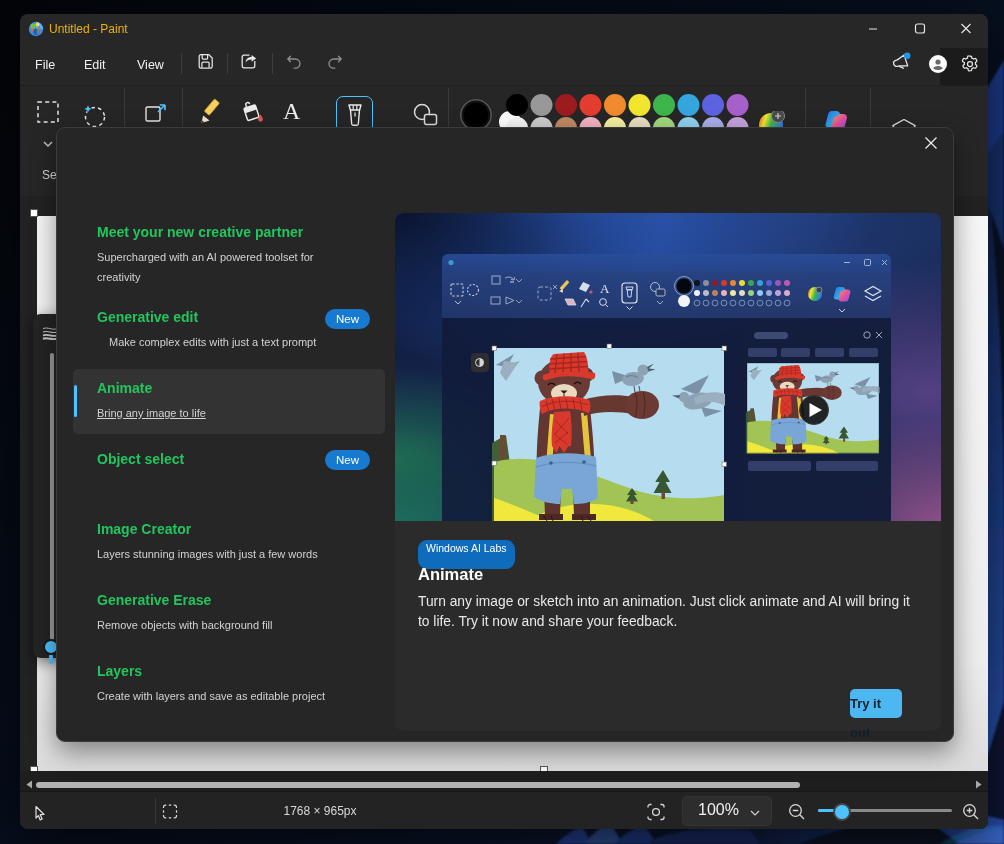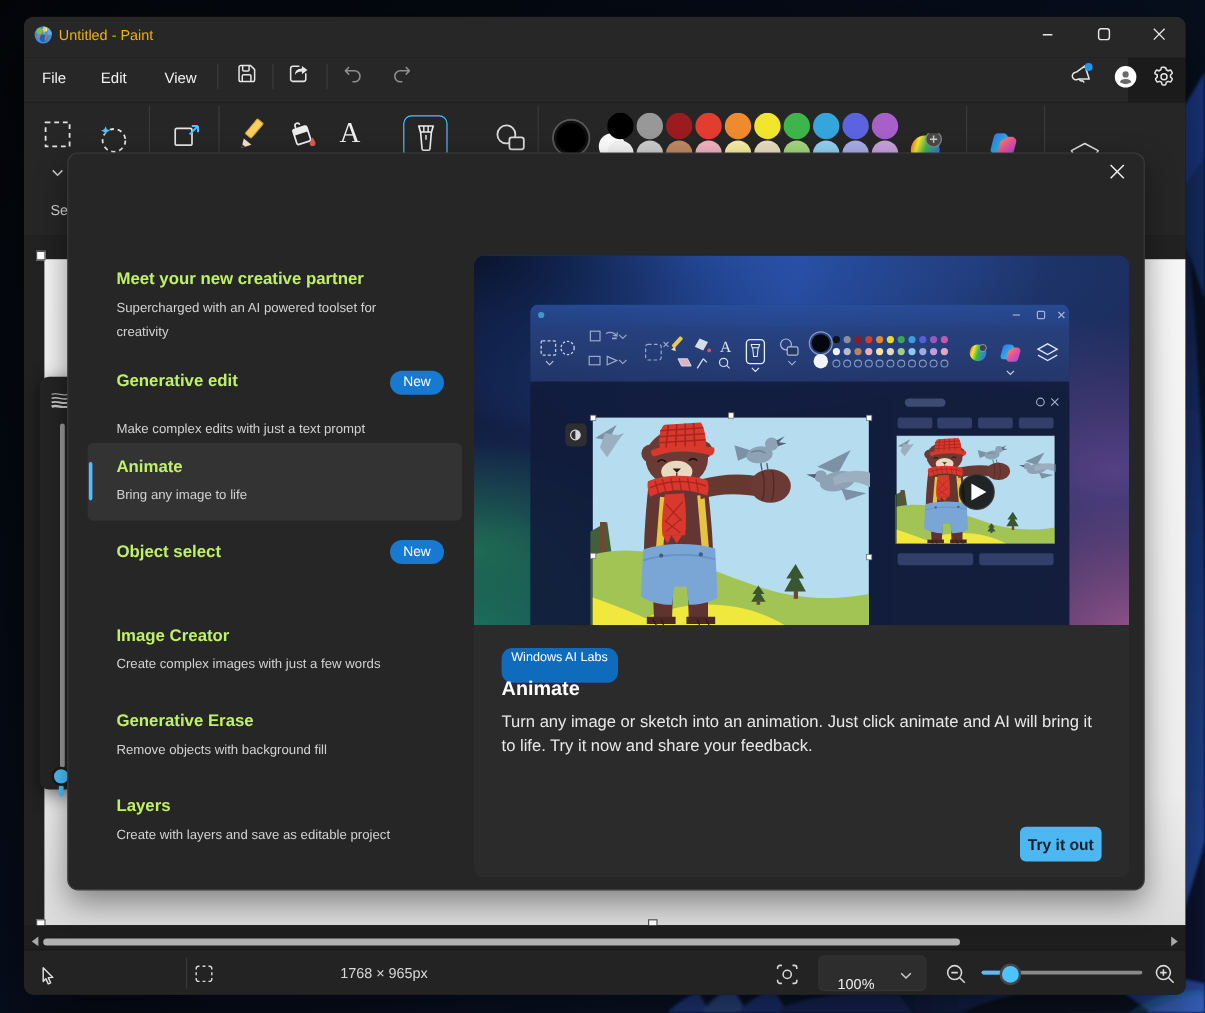--- a/index.html
+++ b/index.html
@@ -12,31 +12,31 @@
 #toolbar{position:absolute;left:0;top:71px;width:968px;height:110px;background:#262626;border-top:1px solid #1f1f1f;}
 #canvasarea{position:absolute;left:0;top:182px;width:968px;height:575px;background:#222222;}
 #canvas{position:absolute;left:17px;top:20px;width:951px;height:555px;background:linear-gradient(#f6f6f6, #ededed 80%, #dcdcdc);}
 #scrollrow{position:absolute;left:0;top:757px;width:968px;height:20px;background:#1e1e1e;}
 #statusbar{position:absolute;left:0;top:777px;width:968px;height:38px;background:#232323;border-top:1px solid #171717;}
 .wtitle{color:#eab308;font-size:12px;}
 .menutext{color:#f2f2f2;font-size:12.5px;}
 .sep{position:absolute;width:1px;background:#3d3d3d;}
 #modal{position:absolute;left:56px;top:127px;width:898px;height:615px;background:#262626;border-radius:9px;box-shadow:0 10px 26px rgba(0,0,0,.42);border:1px solid #3b3b3b;box-sizing:border-box;}
 #modal h1{margin:0;position:absolute;left:25px;top:44px;font-size:19.5px;font-weight:700;color:#fff;letter-spacing:-0.1px;}
-.ihead{position:absolute;font-size:14px;font-weight:700;color:#bef264;}
+.ihead{position:absolute;font-size:14px;font-weight:700;color:#22c55e;}
 .idesc{position:absolute;font-size:11px;color:#d2d2d2;line-height:20px;}
 .badge{position:absolute;background:#1879d0;color:#fff;font-size:11.5px;font-weight:400;border-radius:10px;height:20px;line-height:20px;padding:0 11px;}
 #selrow{position:absolute;left:16px;top:241px;width:312px;height:65px;background:#333333;border-radius:5px;}
 #selbar{position:absolute;left:17px;top:257px;width:3px;height:32px;background:#4cc2ff;border-radius:2px;}
 #card{position:absolute;left:338px;top:85px;width:546px;height:518px;background:#2b2b2b;border-radius:8px;}
 #hero{position:absolute;left:0;top:0;width:546px;height:308px;border-radius:8px 8px 0 0;overflow:hidden;}
 #ailabs{position:absolute;left:23px;top:327px;background:#0f6cbd;color:#fff;font-size:10.5px;height:29px;line-height:17px;border-radius:9px;padding:0 8px;}
 #card h2{margin:0;position:absolute;left:23px;top:352px;font-size:16.5px;font-weight:700;color:#fff;}
 #cardp{position:absolute;left:23px;top:379px;width:498px;font-size:13.8px;line-height:19.5px;color:#e8e8e8;}
-#trybtn{position:absolute;left:455px;top:476px;width:68px;height:29px;background:#4db7f2;border-radius:5px;color:#10222e;font-size:13px;font-weight:700;text-align:center;line-height:29px;}
+#trybtn{position:absolute;left:455px;top:476px;width:52px;height:29px;background:#4db7f2;border-radius:5px;color:#10222e;font-size:13px;font-weight:700;line-height:29px;}
 #closex{position:absolute;left:858px;top:0px;width:40px;height:32px;}
 </style>
 </head>
 <body>
 <svg id="wallpaper" viewBox="0 0 1004 844">
   <defs>
     <linearGradient id="wgBase" x1="0" y1="0" x2="1" y2="1">
       <stop offset="0" stop-color="#030509"></stop>
       <stop offset="0.55" stop-color="#071020"></stop>
       <stop offset="1" stop-color="#0e1d40"></stop>
@@ -283,21 +283,21 @@
     <div class="sep" style="left:135px;top:6px;height:26px;background:#383838;"></div>
     <svg class="abs" style="left:142px;top:12px;" width="16" height="15" viewBox="0 0 16 15">
       <path d="M1.5,4 v-1 a1.8,1.8 0 0 1 1.8,-1.8 h1 M11.7,1.2 h1 a1.8,1.8 0 0 1 1.8,1.8 v1 M14.5,11 v1 a1.8,1.8 0 0 1 -1.8,1.8 h-1 M4.3,13.8 h-1 a1.8,1.8 0 0 1 -1.8,-1.8 v-1 M6.8,1.2 h2.4 M6.8,13.8 h2.4 M1.5,6.3 v2.4 M14.5,6.3 v2.4" fill="none" stroke="#d8d8d8" stroke-width="1.2"></path>
     </svg>
     <div class="abs" style="left:240px;top:12px;width:120px;text-align:center;color:#d8d8d8;font-size:12px;">1768 × 965px</div>
     <svg class="abs" style="left:626px;top:11px;" width="20" height="18" viewBox="0 0 20 18">
       <path d="M2,4.5 v-1 a2,2 0 0 1 2,-2 h1.6 M14.4,1.5 h1.6 a2,2 0 0 1 2,2 v1 M18,13.5 v1 a2,2 0 0 1 -2,2 h-1.6 M5.6,16.5 h-1.6 a2,2 0 0 1 -2,-2 v-1" fill="none" stroke="#d8d8d8" stroke-width="1.3"></path>
       <circle cx="10" cy="9" r="3.4" fill="none" stroke="#d8d8d8" stroke-width="1.3"></circle>
     </svg>
     <div class="abs" style="left:662px;top:4px;width:90px;height:30px;background:#2d2d2d;border-radius:5px;border:1px solid #343434;box-sizing:border-box;">
-      <div class="abs" style="left:15px;top:16px;color:#f0f0f0;font-size:12px;">100%</div>
+      <div class="abs" style="left:15px;top:4px;color:#f0f0f0;font-size:16px;">100%</div>
       <svg class="abs" style="left:66px;top:12px;" width="12" height="8" viewBox="0 0 12 8">
           <path d="M2,2 L6,6 L10,2" fill="none" stroke="#d0d0d0" stroke-width="1.2"></path>
         </svg>
     </div>
     <svg class="abs" style="left:768px;top:11px;" width="18" height="18" viewBox="0 0 18 18">
       <circle cx="7.5" cy="7.5" r="5.8" fill="none" stroke="#d8d8d8" stroke-width="1.3"></circle>
       <line x1="11.8" y1="11.8" x2="16" y2="16" stroke="#d8d8d8" stroke-width="1.3"></line>
       <line x1="4.8" y1="7.5" x2="10.2" y2="7.5" stroke="#d8d8d8" stroke-width="1.3"></line>
     </svg>
     <div class="abs" style="left:798px;top:17px;width:134px;height:3px;background:#8a8a8a;border-radius:2px;"></div>
@@ -315,29 +315,29 @@
 <div id="modal">
   <div id="closex">
       <svg class="abs" style="left:9px;top:8px;" width="14" height="14" viewBox="0 0 14 14">
         <path d="M1.5,1.5 L12.5,12.5 M12.5,1.5 L1.5,12.5" stroke="#ececec" stroke-width="1.3"></path>
       </svg>
     </div>
   <div class="ihead" style="left:40px;top:96px;">Meet your new creative partner</div>
   <div class="idesc" style="left:40px;top:119px;">Supercharged with an AI powered toolset for<br>creativity</div>
   <div class="ihead" style="left:40px;top:181px;">Generative edit</div>
   <div class="badge" style="left:268px;top:181px;">New</div>
-  <div class="idesc" style="left:40px;top:204px;margin-top:16px;">Make complex edits with just a text prompt</div>
+  <div class="idesc" style="left:52px;top:204px;">Make complex edits with just a text prompt</div>
   <div id="selrow"></div>
   <div id="selbar"></div>
   <div class="ihead" style="left:40px;top:252px;">Animate</div>
-  <div class="idesc" style="left:40px;top:275px;">Bring any image to life</div>
+  <div class="idesc" style="left:40px;top:275px;text-decoration:underline;">Bring any image to life</div>
   <div class="ihead" style="left:40px;top:323px;">Object select</div>
   <div class="badge" style="left:268px;top:322px;">New</div>
   <div class="ihead" style="left:40px;top:393px;">Image Creator</div>
-  <div class="idesc" style="left:40px;top:416px;">Create complex images with just a few words</div>
+  <div class="idesc" style="left:40px;top:416px;">Layers stunning images with just a few words</div>
   <div class="ihead" style="left:40px;top:464px;">Generative Erase</div>
   <div class="idesc" style="left:40px;top:487px;text-align:center;">Remove objects with background fill</div>
   <div class="ihead" style="left:40px;top:535px;">Layers</div>
   <div class="idesc" style="left:40px;top:558px;">Create with layers and save as editable project</div>
   <div id="card">
     <div id="hero">
     <svg width="546" height="308" viewBox="0 0 546 308">
       <defs>
         <radialGradient id="hgBlue2" cx="0.30" cy="-0.05" r="0.58">
           <stop offset="0" stop-color="#3a74ee"></stop>

